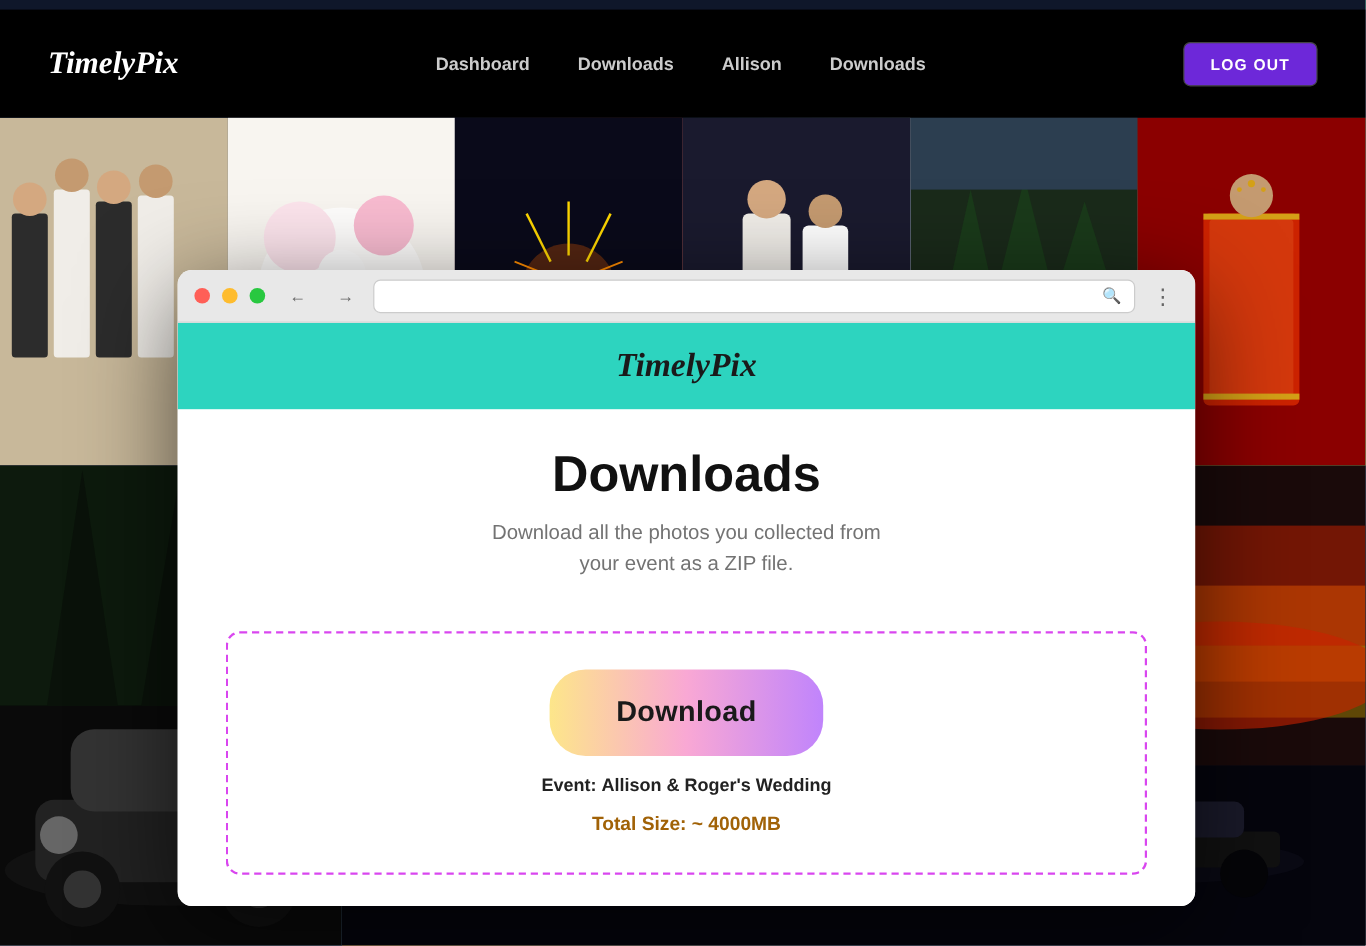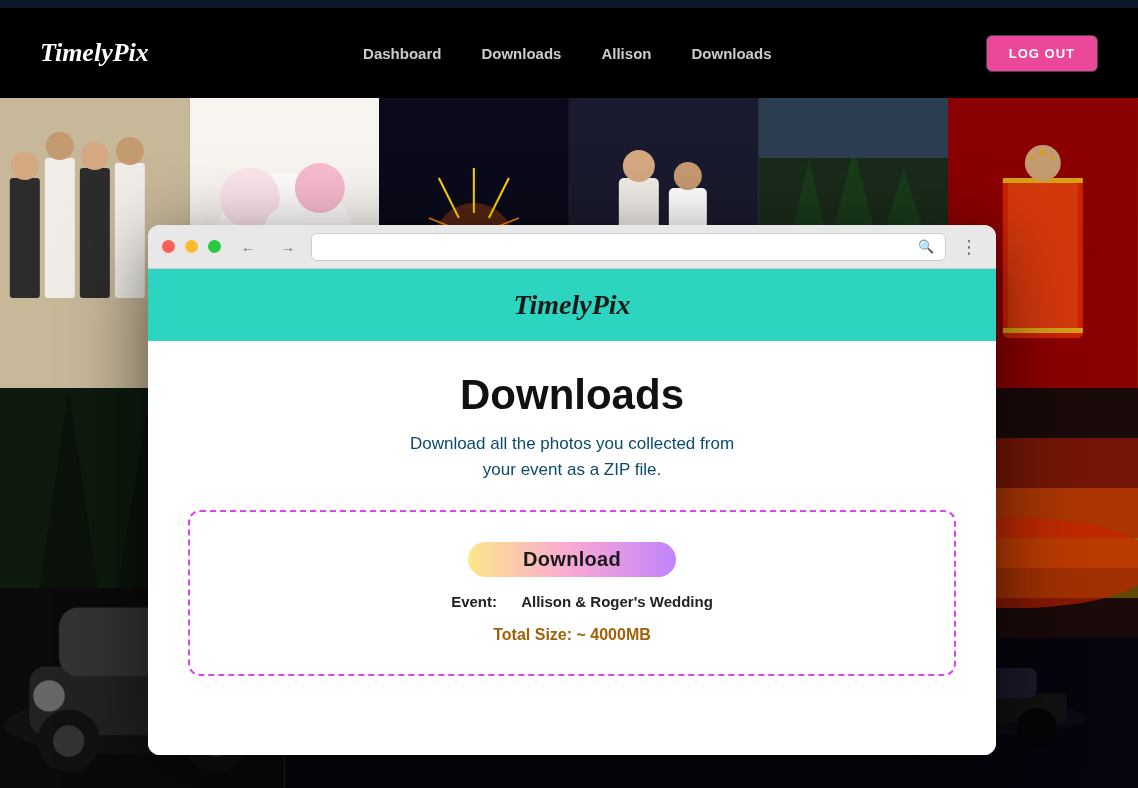--- a/index.html
+++ b/index.html
@@ -59,21 +59,21 @@
     }
 
     .bg-nav-link {
       color: #ccc;
       font-size: 15px;
       text-decoration: none;
       font-weight: bold;
     }
 
     .bg-logout-btn {
-      background: #ec4899;
+      background: #6d28d9;
       color: white;
       border: 1px solid #444;
       padding: 10px 22px;
       border-radius: 6px;
       font-size: 13px;
       font-weight: 700;
       letter-spacing: 1px;
     }
 
     
@@ -224,56 +224,55 @@
 
     .page-title {
       font-size: 42px;
       font-weight: 800;
       color: #111;
       margin-bottom: 12px;
     }
 
     .page-subtitle {
       font-size: 17px;
-      color: #0c4a6e;
+      color: #737373;
       line-height: 1.5;
-      margin-bottom: 28px;
+      margin-bottom: 44px;
     }
 
     
     .download-card {
       border: 2.5px dashed #d946ef;
       border-radius: 12px;
       padding: 30px 40px;
       display: flex;
       flex-direction: column;
       align-items: center;
       gap: 16px;
     }
 
     .download-btn {
       background: linear-gradient(to right, #fde68a, #f9a8d4, #c084fc);
       border: none;
       border-radius: 30px;
-      padding: 6px 55px;
-      font-size: 20px;
+      padding: 22px 55px;
+      font-size: 24px;
       font-weight: 800;
       color: #1a1a1a;
       cursor: pointer;
       letter-spacing: 0.3px;
     }
 
     .event-info {
       font-size: 15px;
       color: #222;
     }
 
     .event-info span {
       font-weight: 700;
-      margin-left: 20px;
     }
 
     .total-size {
       font-size: 16px;
       font-weight: 800;
       color: #a16207;
     }
   </style>
 </head>
 <body>

